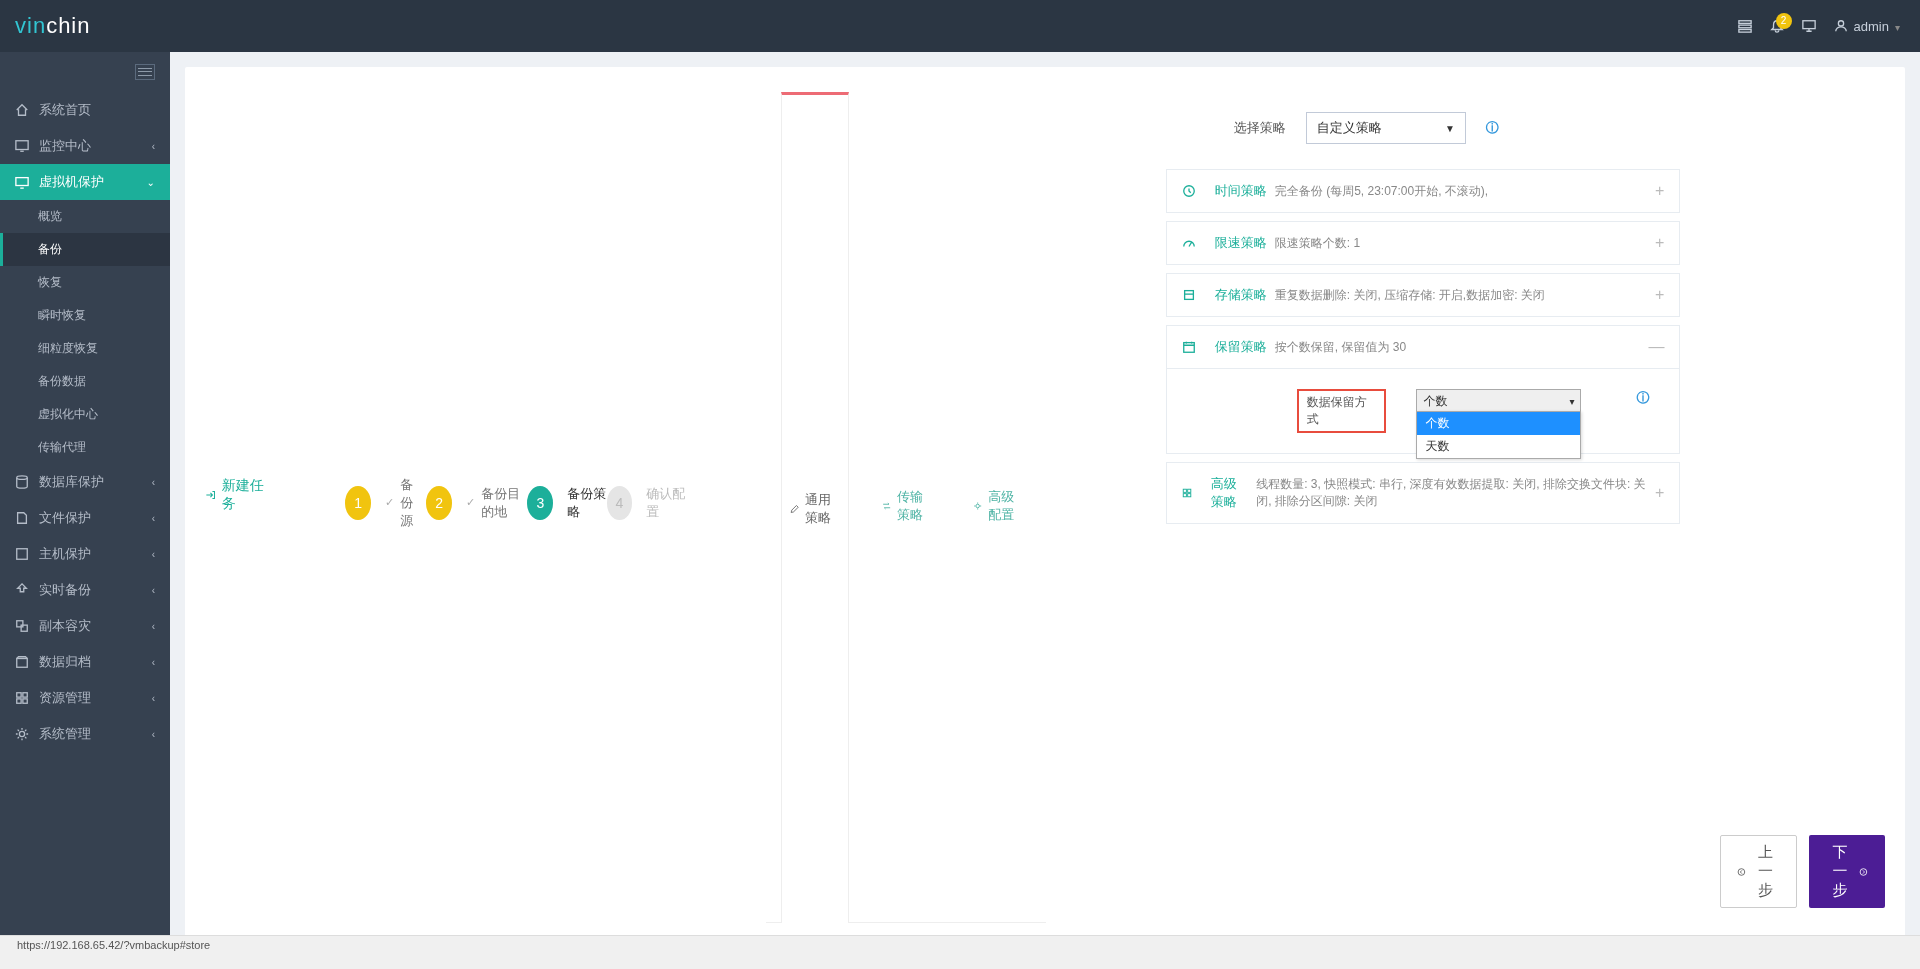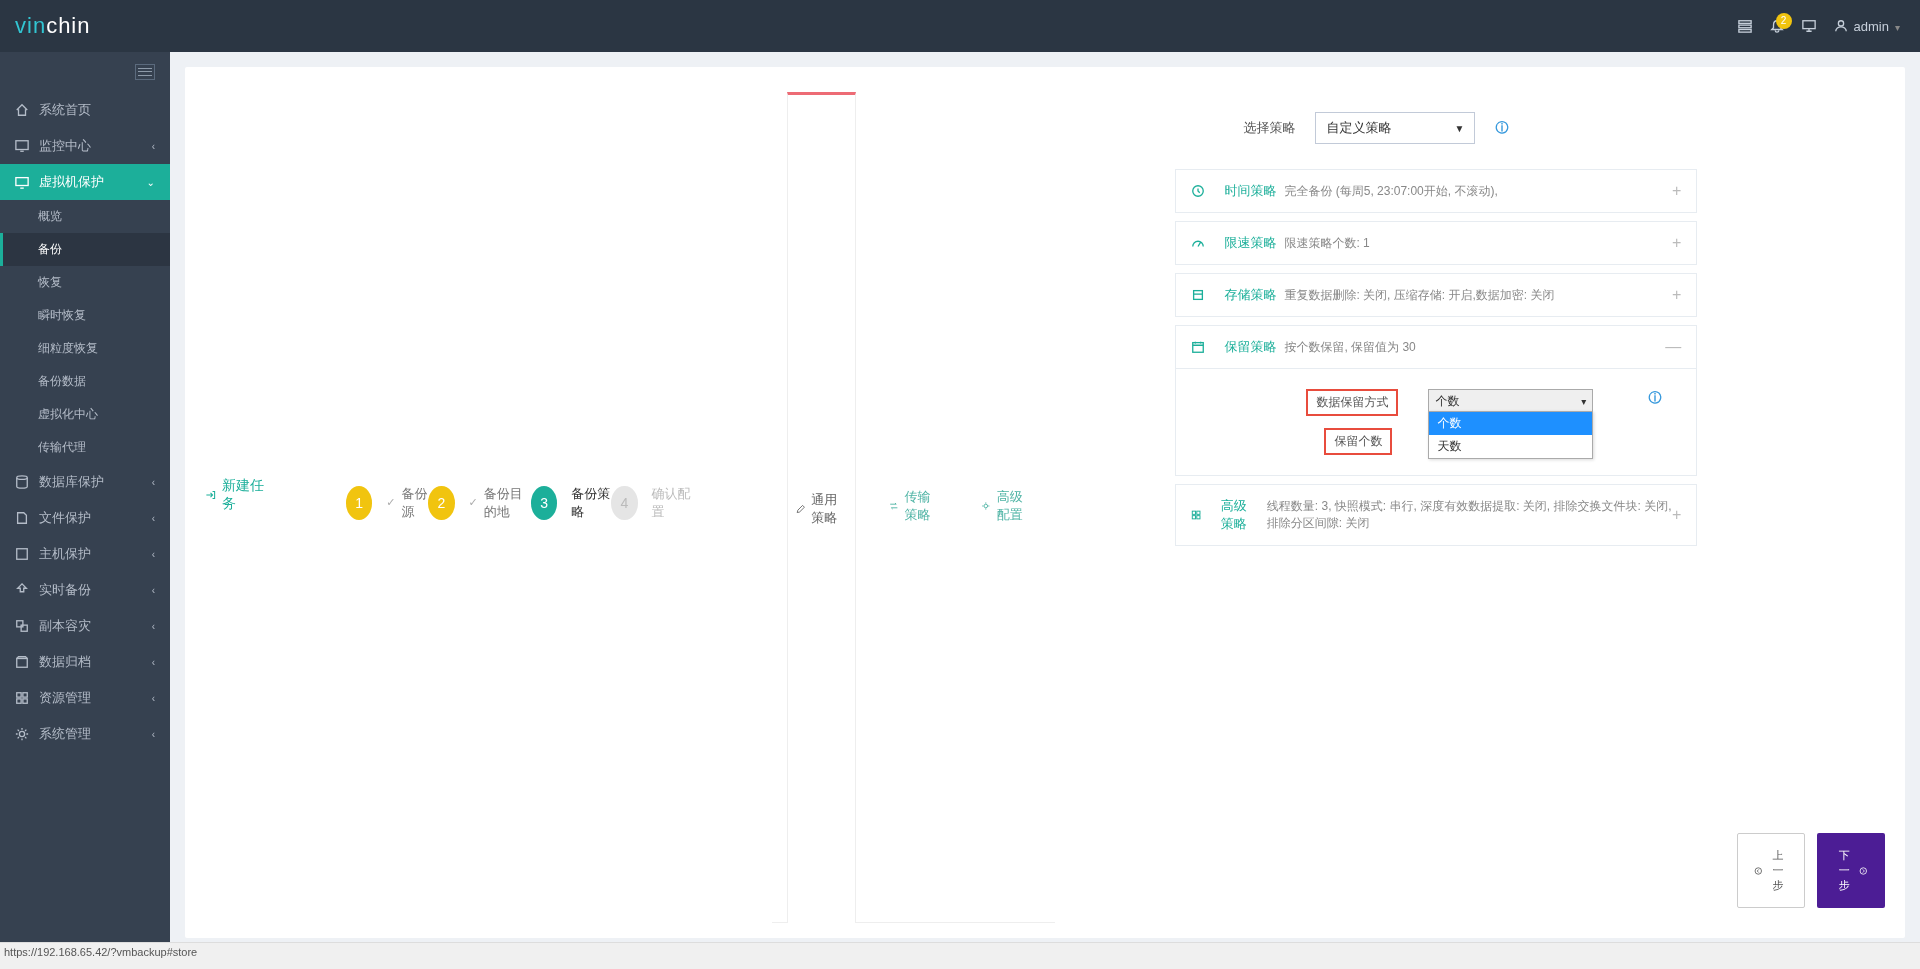--- a/index.html
+++ b/index.html
@@ -48,24 +48,24 @@
 .acc-body { padding: 20px 30px; border-top: 1px solid #e7ecf1; }
 .dd-wrap { position: relative; }
 .dd-select { border: 1px solid #aaa; padding: 3px 6px; width: 165px; background: #efefef; font-size: 12px; display: flex; justify-content: space-between; align-items: center; cursor:pointer; }
 .dd-menu { position: absolute; top: 22px; left: 0; width: 165px; border: 1px solid #aaa; background: #fff; z-index: 10; box-shadow: 1px 1px 3px rgba(0,0,0,0.15);}
 .dd-opt { padding: 3px 8px; font-size: 12px; cursor: pointer; }
 .dd-opt.sel { background: #1e90ff; color: #fff; }
 .highlight { border: 2px solid #e84c3d; padding: 3px 8px; display: inline-block; font-size:12px; color:#555; }
 .retain-rows { display:flex; flex-direction:column; gap:12px; margin-left: 100px;}
 .retain-row { display:flex; align-items:flex-start; gap:30px; }
 .footer-btns { display: flex; justify-content: center; gap: 12px; padding: 15px 0; border-top: 0; margin-top:auto;}
-.btn { padding: 14px 16px; border-radius: 2px; font-size: 11px; cursor: pointer; border:1px solid transparent; display:flex; align-items:center; gap:5px;}
+.btn { padding: 7px 16px; border-radius: 2px; font-size: 15px; cursor: pointer; border:1px solid transparent; display:flex; align-items:center; gap:5px;}
 .btn-default { background: #fff; border-color: #ccc; color: #555; }
 .btn-primary { background: #4c1d95; color: #fff; }
-.statusbar { position: fixed; bottom: 0; left: 0; height: 27px; background: #f0f0f0; font-size: 11px; color: #555; padding: 3px 4px; width: 100%; border-top:1px solid #ddd;}
+.statusbar { position: fixed; bottom: 0; left: 0; height: 34px; background: #f0f0f0; font-size: 11px; color: #555; padding: 3px 17px; width: 100%; border-top:1px solid #ddd;}
 .ic { width:14px; height:14px; display:inline-block; }
 .caret-dn::after{ content:"▾"; font-size:10px; color:#888;}
 </style>
 </head>
 <body>
 
 <div class="topbar">
   <div class="logo-text">
     <span class="vin">vin</span><span>chin</span>
   </div>
@@ -355,23 +355,20 @@
                       <span>个数</span>
                       <span style="font-size:10px">▾</span>
                     </div>
                     <div class="dd-menu">
                       <div class="dd-opt sel">个数</div>
                       <div class="dd-opt">天数</div>
                     </div>
                   </div>
                   <span class="info-ic" style="margin-left:25px">ⓘ</span>
                 </div>
-                <div class="retain-row" style="margin-left:18px">
-                  <span class="highlight">保留个数</span>
-                </div>
               </div>
             </div>
           </div>
 
           <div class="acc-item">
             <div class="acc-header">
               <span class="title">
                   <svg class="ic" viewBox="0 0 16 16" fill="none" stroke="#1caf9a" stroke-width="1.5">
                     <rect x="2" y="2" width="5" height="5"></rect>
                     <rect x="9" y="2" width="5" height="5"></rect>

